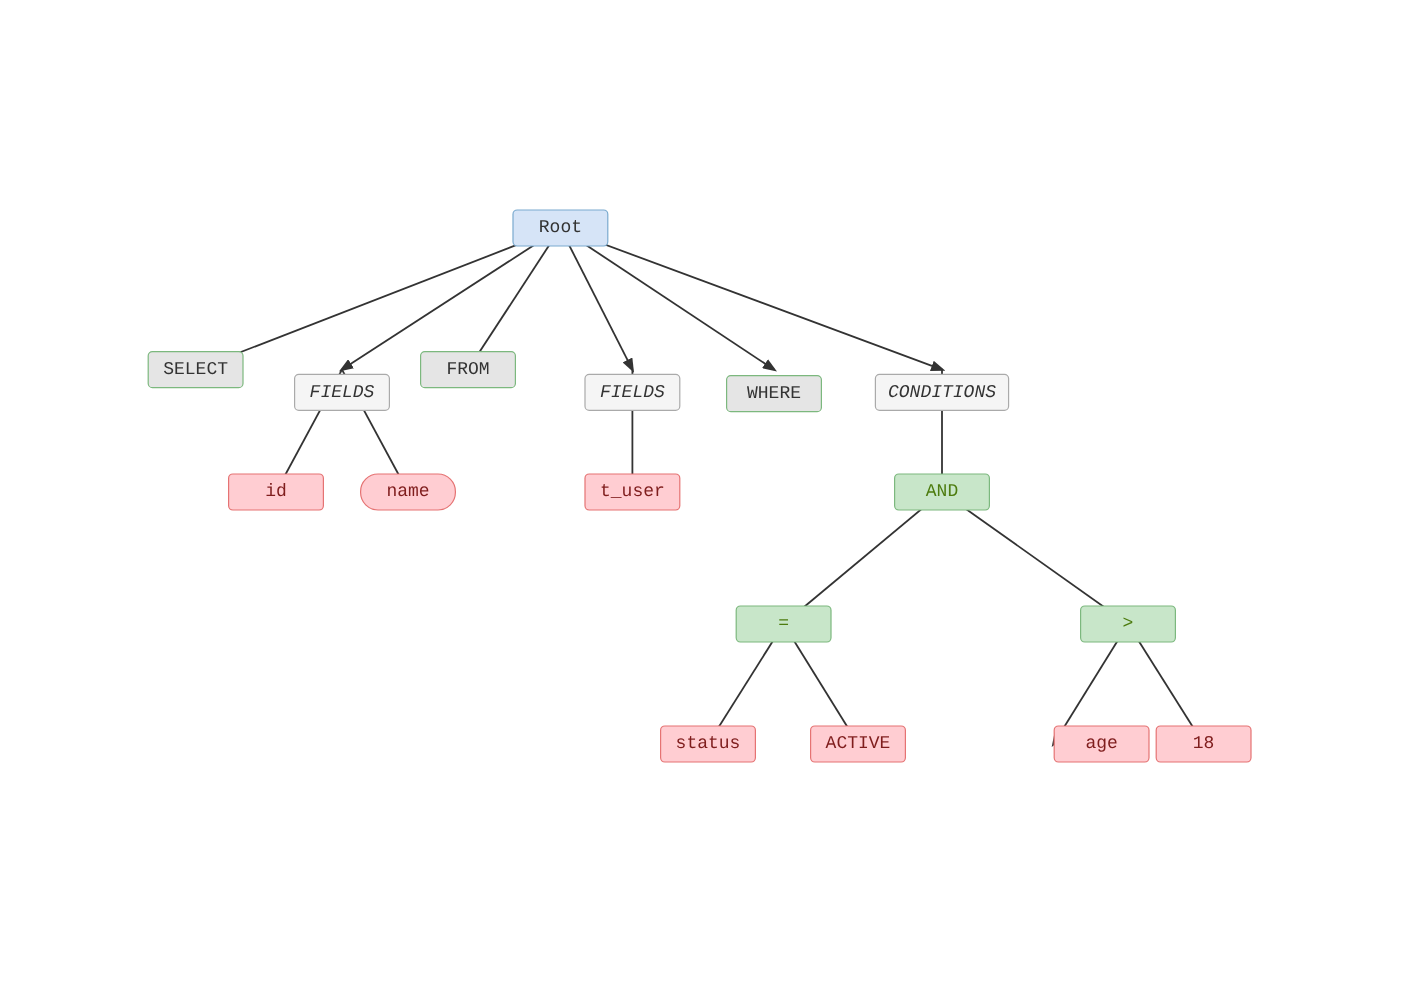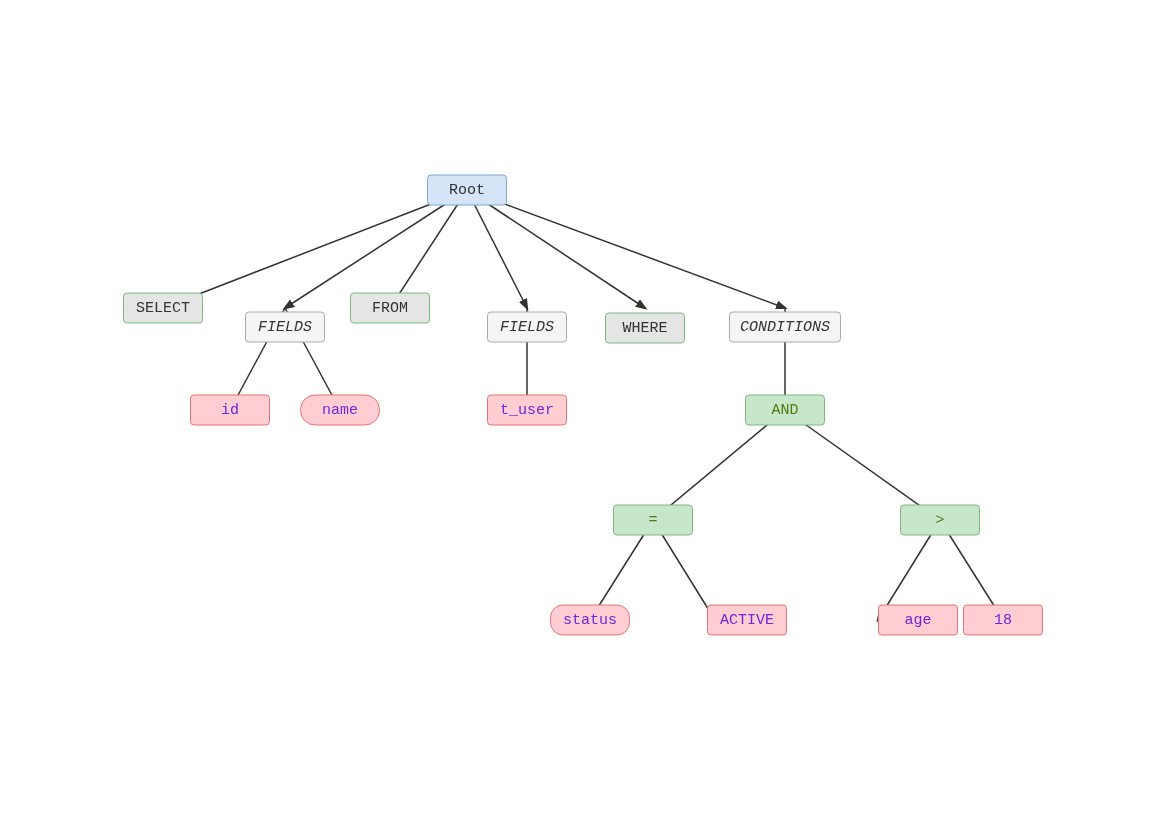--- a/index.html
+++ b/index.html
@@ -57,21 +57,21 @@
 
     .node-keyword-green {
       background: #e5e5e5;
       border: 1.5px solid #7cb87e;
       color: #333;
     }
 
     .node-red {
       background: #ffcdd2;
       border: 1.5px solid #e57373;
-      color: #6d28d9;
+      color: #7f1d1d;
     }
 
     .node-green {
       background: #c8e6c9;
       border: 1.5px solid #7cb87e;
       color: #4d7c0f;
     }
   </style>
 </head>
 <body>
@@ -107,18 +107,18 @@
       <div class="node node-keyword-green" style="left: 390px; top: 308px;">FROM</div>
       <div class="node node-keyword-white" style="left: 527px; top: 308px;">FIELDS</div>
       <div class="node node-keyword-green" style="left: 645px; top: 308px; margin-top: 20px;">WHERE</div>
       <div class="node node-keyword-white" style="left: 785px; top: 308px;">CONDITIONS</div>
       <div class="node node-red" style="left: 230px; top: 410px;">id</div>
       <div class="node node-red" style="left: 340px; top: 410px; border-radius: 15px;">name</div>
       <div class="node node-red" style="left: 527px; top: 410px;">t_user</div>
       <div class="node node-green" style="left: 785px; top: 410px;">AND</div>
       <div class="node node-green" style="left: 653px; top: 520px;">=</div>
       <div class="node node-green" style="left: 940px; top: 520px;">&gt;</div>
-      <div class="node node-red" style="left: 590px; top: 620px; border-radius: 13px;">status</div>
-      <div class="node node-red" style="left: 715px; top: 620px; margin-left: 32px;">ACTIVE</div>
+      <div class="node node-red" style="left: 590px; top: 620px;">status</div>
+      <div class="node node-red" style="left: 715px; top: 620px;">ACTIVE</div>
       <div class="node node-red" style="left: 878px; top: 620px; margin-left: 40px;">age</div>
       <div class="node node-red" style="left: 1003px; top: 620px;">18</div>
     </div>
 </div>
 
 </body></html>

